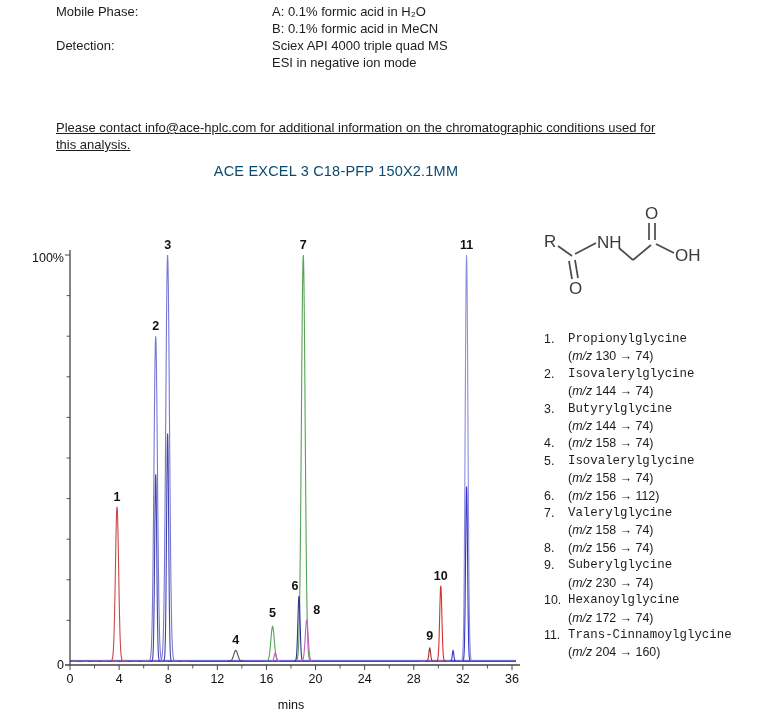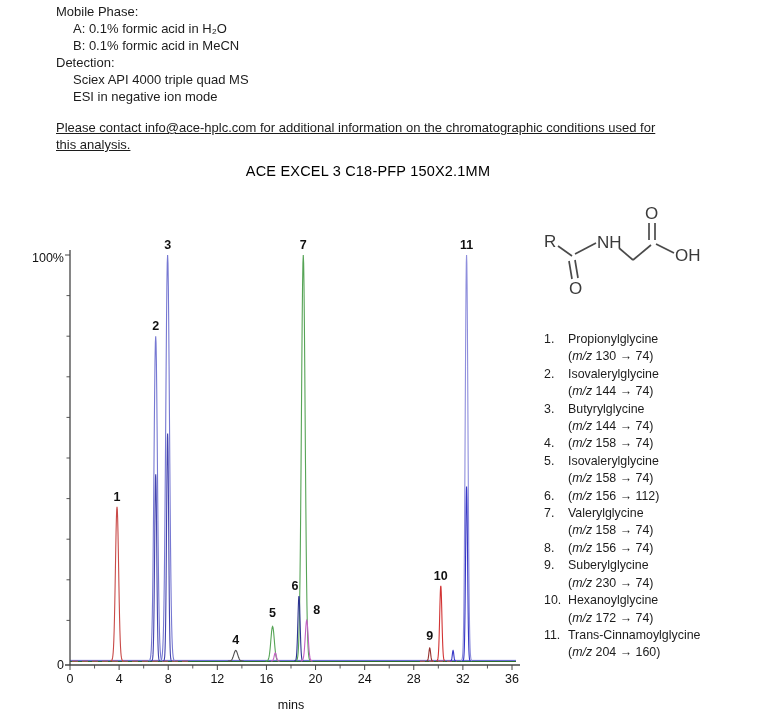--- a/index.html
+++ b/index.html
@@ -1,31 +1,31 @@
 <!DOCTYPE html>
 <html><head>
 <meta charset="utf-8">
 <style>
   html,body{margin:0;padding:0;background:#fff;}
   body{width:762px;height:727px;position:relative;overflow:hidden;
        font-family:"Liberation Sans","DejaVu Sans",sans-serif;color:#1c1c1c;}
   .conditions{position:absolute;left:56px;top:3px;font-size:13px;line-height:17px;}
-  .cond-row{display:flex;flex-direction:column;}
+  .cond-row{display:flex;}
   .cond-label{width:199px;flex-shrink:0;}
   .cond-values div{white-space:nowrap;margin-left:17px;}
   .contact{position:absolute;left:56px;top:119px;font-size:13px;line-height:17px;width:680px;text-decoration:underline;}
   .col-title{position:absolute;left:0;top:163px;width:672px;text-align:center;
              font-size:14.5px;letter-spacing:0.2px;}
   svg text{font-family:"Liberation Sans","DejaVu Sans",sans-serif;}
   .compound-list{position:absolute;left:544px;top:331px;width:218px;
                  font-size:12.4px;line-height:17.4px;}
   .compound-item{display:flex;}
   .c-num{width:24px;text-align:left;flex-shrink:0;}
   .c-body{flex:1;}
-  .c-name{display:block;}
+  .c-name{display:block;font-family:Liberation Mono, monospace;}
   .c-mz{display:block;}
   .c-mz i{font-style:italic;text-align:right;}
 </style>
 </head>
 <body>
 
 <div class="conditions">
   <div class="cond-row">
     <div class="cond-label">Mobile Phase:</div>
     <div class="cond-values">
@@ -40,21 +40,21 @@
       <div>ESI in negative ion mode</div>
     </div>
   </div>
 </div>
 
 <div class="contact">
   <div>Please contact info@ace-hplc.com for additional information on the  chromatographic conditions used for</div>
   <div>this analysis.</div>
 </div>
 
-<div class="col-title" style="color: #000000; padding-left: 32px;">ACE EXCEL 3 C18-PFP 150X2.1MM</div>
+<div class="col-title" style="color: #0c4a6e;">ACE EXCEL 3 C18-PFP 150X2.1MM</div>
 
 <svg id="chromatogram" viewBox="0 0 510 500" style="position:absolute;left:20px;top:218px;width:510px;height:500px">
     <line x1="50" y1="443.5" x2="496" y2="443.5" stroke="#2d6e2d" stroke-width="1.1"></line>
     <line x1="50" y1="442.4" x2="496" y2="442.4" stroke="#5b5bd1" stroke-width="1"></line>
     <line x1="52" y1="443.2" x2="170" y2="443.2" stroke="#c45555" stroke-width="1" stroke-dasharray="6 4"></line>
     <line x1="399.9166666666667" y1="443.2" x2="436.75" y2="443.2" stroke="#c45555" stroke-width="1" stroke-dasharray="5 4"></line>
     <path d="M 140.24 443 L 140.24 442.86 L 140.61 442.70 L 140.98 442.38 L 141.35 441.75 L 141.72 440.57 L 142.08 438.49 L 142.45 434.94 L 142.82 429.18 L 143.19 420.21 L 143.56 406.90 L 143.93 388.05 L 144.29 362.65 L 144.66 330.12 L 145.03 290.62 L 145.40 245.38 L 145.77 196.75 L 146.14 148.18 L 146.50 103.88 L 146.87 68.21 L 147.24 45.04 L 147.61 37.00 L 147.98 45.04 L 148.35 68.21 L 148.71 103.88 L 149.08 148.18 L 149.45 196.75 L 149.82 245.38 L 150.19 290.62 L 150.56 330.12 L 150.92 362.65 L 151.29 388.05 L 151.66 406.90 L 152.03 420.21 L 152.40 429.18 L 152.77 434.94 L 153.13 438.49 L 153.50 440.57 L 153.87 441.75 L 154.24 442.38 L 154.61 442.70 L 154.98 442.86" fill="none" stroke="#7678d2" stroke-width="1.1"></path>
     <path d="M 275.91 443 L 275.91 442.86 L 276.28 442.70 L 276.65 442.38 L 277.02 441.75 L 277.38 440.57 L 277.75 438.49 L 278.12 434.94 L 278.49 429.18 L 278.86 420.21 L 279.23 406.90 L 279.59 388.05 L 279.96 362.65 L 280.33 330.12 L 280.70 290.62 L 281.07 245.38 L 281.44 196.75 L 281.80 148.18 L 282.17 103.88 L 282.54 68.21 L 282.91 45.04 L 283.28 37.00 L 283.65 45.04 L 284.01 68.21 L 284.38 103.88 L 284.75 148.18 L 285.12 196.75 L 285.49 245.38 L 285.86 290.62 L 286.22 330.12 L 286.59 362.65 L 286.96 388.05 L 287.33 406.90 L 287.70 420.21 L 288.07 429.18 L 288.43 434.94 L 288.80 438.49 L 289.17 440.57 L 289.54 441.75 L 289.91 442.38 L 290.28 442.70 L 290.64 442.86" fill="none" stroke="#56a456" stroke-width="1.1"></path>
     <path d="M 441.17 443 L 441.17 442.86 L 441.44 442.70 L 441.71 442.38 L 441.98 441.75 L 442.25 440.57 L 442.52 438.49 L 442.79 434.94 L 443.06 429.18 L 443.33 420.21 L 443.60 406.90 L 443.87 388.05 L 444.14 362.65 L 444.41 330.12 L 444.68 290.62 L 444.95 245.38 L 445.22 196.75 L 445.49 148.18 L 445.76 103.88 L 446.03 68.21 L 446.30 45.04 L 446.57 37.00 L 446.84 45.04 L 447.11 68.21 L 447.38 103.88 L 447.65 148.18 L 447.92 196.75 L 448.19 245.38 L 448.46 290.62 L 448.73 330.12 L 449.00 362.65 L 449.27 388.05 L 449.54 406.90 L 449.81 420.21 L 450.08 429.18 L 450.35 434.94 L 450.62 438.49 L 450.89 440.57 L 451.16 441.75 L 451.43 442.38 L 451.70 442.70 L 451.97 442.86" fill="none" stroke="#8e8edc" stroke-width="1.1"></path>
     <path d="M 128.82 443 L 128.82 442.89 L 129.17 442.76 L 129.51 442.50 L 129.85 442.00 L 130.20 441.06 L 130.54 439.39 L 130.89 436.56 L 131.23 431.94 L 131.57 424.77 L 131.92 414.12 L 132.26 399.04 L 132.60 378.72 L 132.95 352.69 L 133.29 321.10 L 133.64 284.90 L 133.98 246.00 L 134.32 207.15 L 134.67 171.70 L 135.01 143.17 L 135.36 124.63 L 135.70 118.20 L 136.04 124.63 L 136.39 143.17 L 136.73 171.70 L 137.07 207.15 L 137.42 246.00 L 137.76 284.90 L 138.11 321.10 L 138.45 352.69 L 138.79 378.72 L 139.14 399.04 L 139.48 414.12 L 139.82 424.77 L 140.17 431.94 L 140.51 436.56 L 140.86 439.39 L 141.20 441.06 L 141.54 442.00 L 141.89 442.50 L 142.23 442.76 L 142.57 442.89" fill="none" stroke="#7678d2" stroke-width="1.1"></path>

